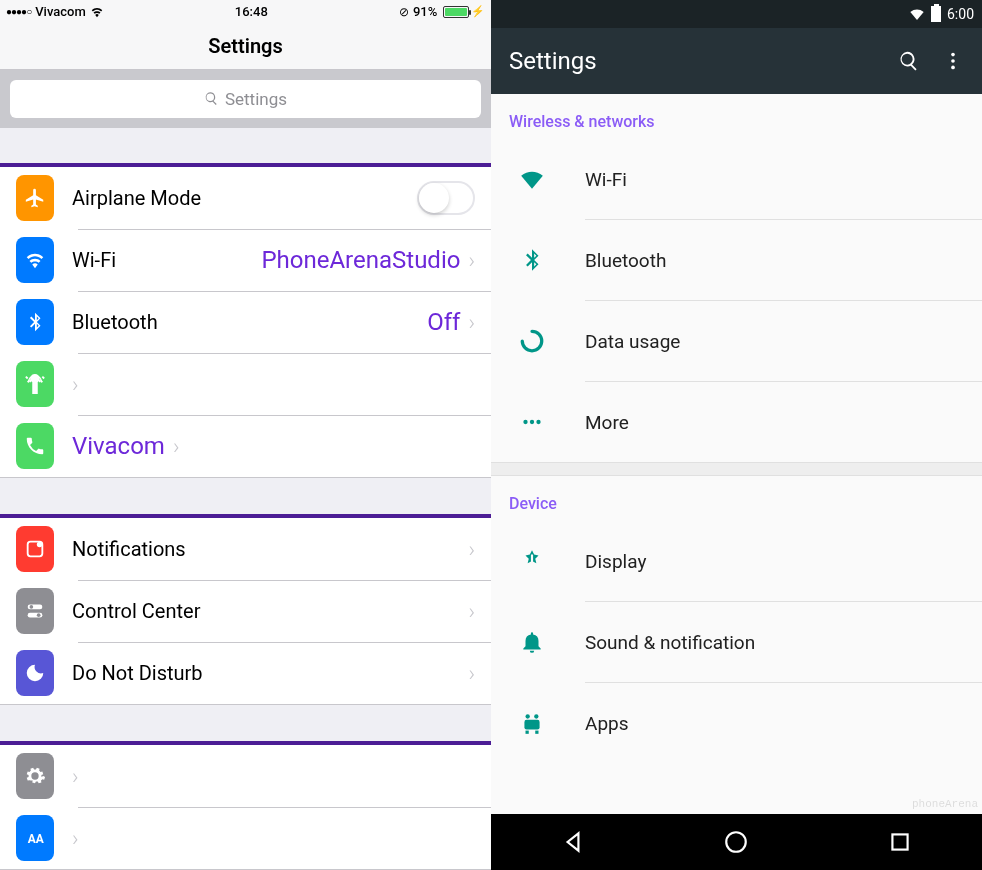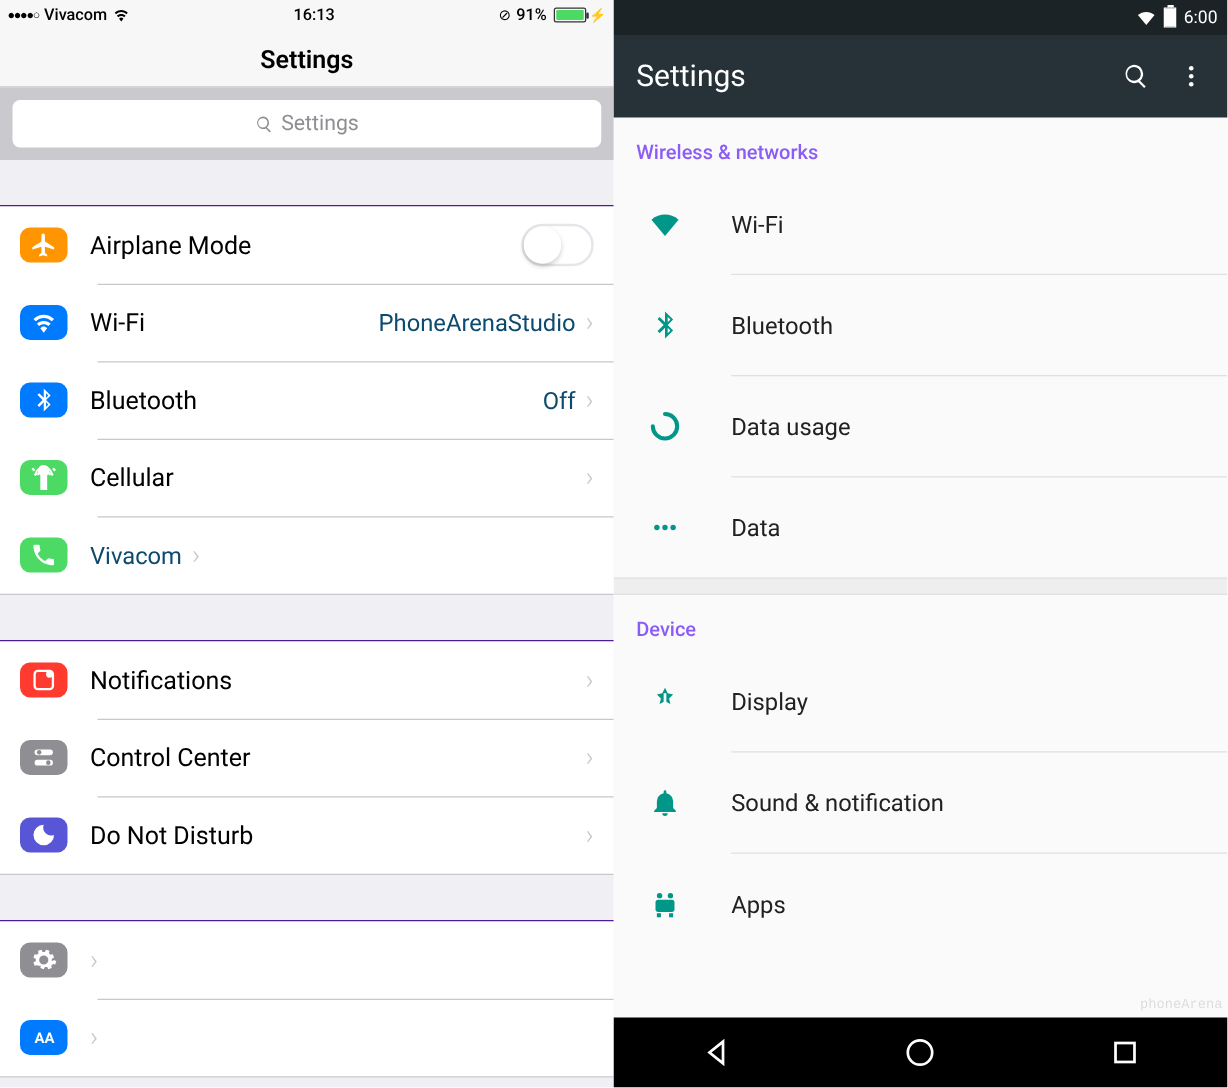--- a/index.html
+++ b/index.html
@@ -16,29 +16,29 @@
   .battery-shell { width: 26px; height: 12px; border: 1px solid #333; border-radius: 2px; position: relative; margin-left: 2px; }
   .battery-shell::after { content:""; position:absolute; right:-3px; top:3px; width:2px; height:5px; background:#333; border-radius:1px;}
   .battery-fill { position:absolute; left:1px; top:1px; bottom:1px; width: 22px; background:#4cd964; border-radius:1px;}
   .bolt { font-size: 11px; margin-left:2px;}
 
   .ios-navbar { height: 46px; background: #f7f7f8; border-bottom: 1px solid #c8c7cc; display:flex; align-items:center; justify-content:center; font-weight:600; font-size:20px;}
   .ios-searchwrap { background: #c9c9ce; padding: 10px; }
   .ios-search { background:#fff; border-radius:6px; height:38px; display:flex; align-items:center; justify-content:center; color:#8e8e93; font-size:17px; gap:6px;}
   .ios-search svg { width:15px; height:15px; fill:#8e8e93;}
 
-  .ios-group { background:#fff; border-top:1px solid #4c1d95; border-bottom:1px solid #c8c7cc; }
+  .ios-group { background:#fff; border-top:4px solid #4c1d95; border-bottom:1px solid #c8c7cc; }
   .gap { height: 36px; }
 
   .ios-row { display:flex; align-items:center; height:62px; padding:0 16px; position:relative; }
   .ios-row + .ios-row::before { content:""; position:absolute; left:78px; right:0; top:0; height:1px; background:#c8c7cc; }
-  .app-icon { width:38px; height:28px; border-radius:8px; display:flex; align-items:center; justify-content:center; margin-right:18px; flex-shrink:0; }
+  .app-icon { width:38px; height:46px; border-radius:8px; display:flex; align-items:center; justify-content:center; margin-right:18px; flex-shrink:0; }
   .app-icon svg { width:22px; height:22px; fill:#fff; }
   .ios-label { font-size:20px; flex:1; }
-  .ios-detail { font-size:19px; color:#0c4a6e; margin-right:8px; }
+  .ios-detail { font-size:24px; color:#6d28d9; margin-right:8px; }
   .chevron { color:#c7c7cc; font-size:22px; font-weight:300;}
   .toggle { width:58px; height:34px; border-radius:17px; border:2px solid #e5e5ea; background:#fff; position:relative; }
   .toggle .knob { position:absolute; width:30px; height:30px; border-radius:50%; background:#fff; box-shadow:0 2px 4px rgba(0,0,0,0.2); top:0; left:0;}
 
   
   .android { background:#fafafa; color:#212121; }
   .and-statusbar { height:28px; background:#1b2326; color:#fff; display:flex; align-items:center; justify-content:flex-end; padding:0 8px; font-size:14px; gap:6px;}
   .and-statusbar svg { width:16px; height:16px; fill:#fff;}
   .and-statusbar .bat { width:10px; height:16px; border:1px solid #fff; position:relative;}
   .and-statusbar .bat::before { content:""; position:absolute; top:-3px; left:2px; width:5px; height:2px; background:#fff;}
@@ -67,21 +67,21 @@
 
 <div class="ios">
   <div class="ios-statusbar">
     <div class="left">
       <span class="dots">●●●●○</span>
       <span>Vivacom</span>
       <svg class="wifi-ico" viewBox="0 0 24 24" width="14" height="14">
           <path fill="#000" d="M12 21l-3-4c1-1 2-1.5 3-1.5s2 .5 3 1.5l-3 4zm-6-8c3-3 9-3 12 0l-2 2c-2-2-6-2-8 0l-2-2zm-3-4c5-5 13-5 18 0l-2 2c-4-4-10-4-14 0L3 9z"></path>
         </svg>
     </div>
-    <span>16:13</span>
+    <span>16:48</span>
     <div class="right">
       <span class="lock-ico">⊘</span>
       <span>91%</span>
       <span class="battery">
           <span class="battery-shell">
             <span class="battery-fill"></span>
           </span>
           <span class="bolt">⚡</span>
         </span>
     </div>
@@ -136,21 +136,20 @@
     </div>
     <div class="ios-row">
       <div class="app-icon" style="background:#4cd964">
           <svg viewBox="0 0 24 24">
             <path d="M12 2a4 4 0 014 4c0 1.5-.8 2.8-2 3.5V22h-4V9.5A4 4 0 0112 2zM6 8l-2 2c2-2 2-2 0 0zm12 0l2 2zM4 6L2 4m20 2l-2-2" stroke="#fff" stroke-width="2" fill="#fff"></path>
             <circle cx="12" cy="6" r="2.5" fill="#fff"></circle>
             <rect x="11" y="8" width="2" height="12" fill="#fff"></rect>
             <path d="M5 10c0-4 3-7 7-7M19 10c0-4-3-7-7-7M7 10c0-3 2-5 5-5M17 10c0-3-2-5-5-5" stroke="#fff" stroke-width="1.5" fill="none"></path>
           </svg>
         </div>
-      <span class="ios-label">Cellular</span>
       <span class="chevron">›</span>
     </div>
     <div class="ios-row">
       <div class="app-icon" style="background:#4cd964">
           <svg viewBox="0 0 24 24">
             <path d="M6.6 10.8a15 15 0 006.6 6.6l2.2-2.2a1 1 0 011-.3c1.1.4 2.3.6 3.6.6a1 1 0 011 1V20a1 1 0 01-1 1C10.6 21 3 13.4 3 4a1 1 0 011-1h3.5a1 1 0 011 1c0 1.3.2 2.5.6 3.6a1 1 0 01-.3 1l-2.2 2.2z"></path>
           </svg>
         </div>
       <span class="ios-detail">Vivacom</span>
       <span class="chevron">›</span>
@@ -269,21 +268,21 @@
     </div>
     <div class="and-sep"></div>
     <div class="and-row">
       <div class="aico">
           <svg viewBox="0 0 24 24">
             <circle cx="6" cy="12" r="2"></circle>
             <circle cx="12" cy="12" r="2"></circle>
             <circle cx="18" cy="12" r="2"></circle>
           </svg>
         </div>
-      <span class="alabel">Data</span>
+      <span class="alabel">More</span>
     </div>
 
     <div class="and-groupgap"></div>
 
     <div class="and-header">Device</div>
 
     <div class="and-row">
       <div class="aico">
           <svg viewBox="0 0 24 24">
             <path d="M12 2l2 4 4 1-3 3 1 4-4-2-4 2 1-4-3-3 4-1 2-4z" fill="#009688"></path>

